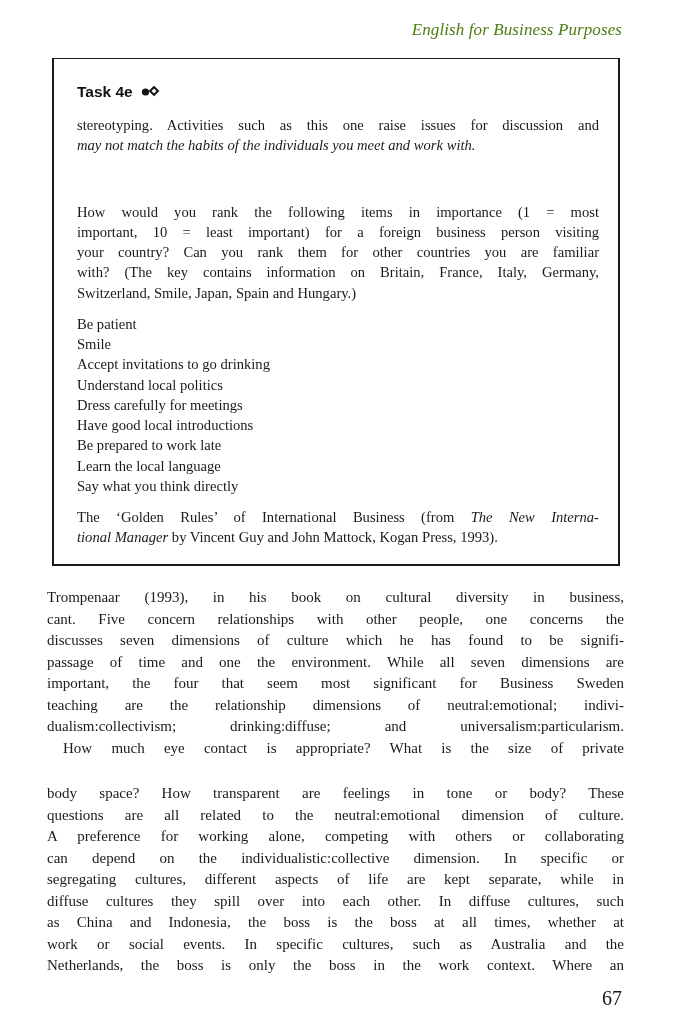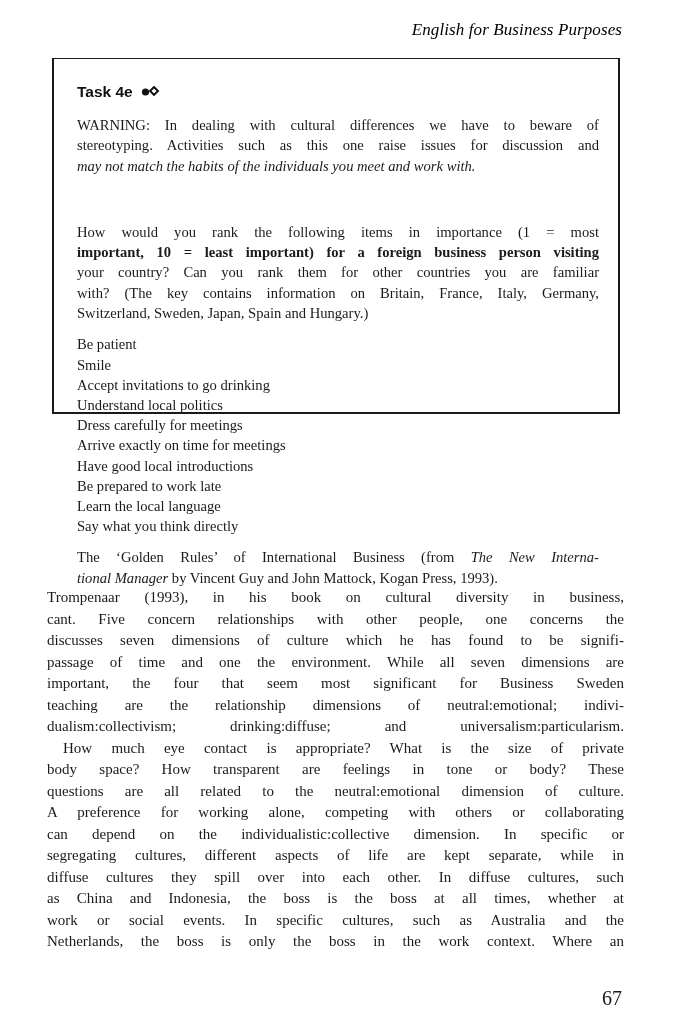--- a/index.html
+++ b/index.html
@@ -15,28 +15,28 @@
       color: #1a1a1a;
       font-family: "Liberation Serif", "DejaVu Serif", serif;
     }
     .running-head {
       position: absolute;
       top: 20px;
       right: 54px;
       font-style: italic;
       font-size: 17px;
       letter-spacing: 0.1px;
-      color: #000000;
+      color: #4d7c0f;
     }
     .task-box {
       position: absolute;
       left: 52px;
       top: 58px;
       width: 568px;
-      height: 356px;
+      height: 508px;
       border: 2px solid #1a1a1a;
       border-top-width: 1.5px;
       box-sizing: border-box;
     }
     .task-title {
       position: absolute;
       left: 23px;
       top: 24px;
       font-family: "Liberation Sans", "DejaVu Sans", sans-serif;
       font-weight: bold;
@@ -120,39 +120,37 @@
     <span class="task-icon">
       <svg width="20" height="12" viewBox="0 0 20 12">
         <circle cx="4.5" cy="6" r="3.6" fill="#111"></circle>
         <rect x="10.2" y="2.2" width="5.6" height="5.6" fill="none" stroke="#111" stroke-width="2" transform="rotate(45 13 5)"></rect>
       </svg>
     </span>
   </div>
 
   <div class="task-content">
     <p class="para">
-      <span class="line" style="white-space: normal;">WARNING: In dealing with cultural differences we have to beware of</span>
       <span class="line" style="white-space: normal;">stereotyping. Activities such as this one raise issues for discussion and</span>
       <span class="line last" style="white-space: normal;"><em>may not match the habits of the individuals you meet and work with.</em></span>
     </p>
     <p class="para">
       <span class="line" style="white-space: normal; margin-top: 46px;">How would you rank the following items in importance (1 = most</span>
-      <span class="line" style="white-space: normal; font-weight: bold;">important, 10 = least important) for a foreign business person visiting</span>
+      <span class="line" style="white-space: normal;">important, 10 = least important) for a foreign business person visiting</span>
       <span class="line" style="white-space: normal;">your country? Can you rank them for other countries you are familiar</span>
       <span class="line" style="white-space: normal;">with? (The key contains information on Britain, France, Italy, Germany,</span>
-      <span class="line last" style="white-space: normal;">Switzerland, Sweden, Japan, Spain and Hungary.)</span>
+      <span class="line last" style="white-space: normal;">Switzerland, Smile, Japan, Spain and Hungary.)</span>
     </p>
 
     <ul class="rank-list">
       <li>Be patient</li>
       <li>Smile</li>
       <li>Accept invitations to go drinking</li>
       <li>Understand local politics</li>
       <li>Dress carefully for meetings</li>
-      <li>Arrive exactly on time for meetings</li>
       <li>Have good local introductions</li>
       <li>Be prepared to work late</li>
       <li>Learn the local language</li>
       <li>Say what you think directly</li>
     </ul>
 
     <p class="para source">
       <span class="line" style="white-space: normal;"><span>The ‘Golden Rules’ of International Business (from </span><em>The New Interna-</em></span>
       <span class="line last" style="white-space: normal;"><em>tional Manager</em><span> by Vincent Guy and John Mattock, Kogan Press, 1993).</span></span>
     </p>
@@ -164,21 +162,21 @@
     <span class="line" style="white-space: normal;">Trompenaar (1993), in his book on cultural diversity in business,</span>
     <span class="line" style="white-space: normal;">cant. Five concern relationships with other people, one concerns the</span>
     <span class="line" style="white-space: normal;">discusses seven dimensions of culture which he has found to be signifi-</span>
     <span class="line" style="white-space: normal;">passage of time and one the environment. While all seven dimensions are</span>
     <span class="line" style="white-space: normal;">important, the four that seem most significant for Business Sweden</span>
     <span class="line" style="white-space: normal;">teaching are the relationship dimensions of neutral:emotional; indivi-</span>
     <span class="line" style="white-space: normal;">dualism:collectivism; drinking:diffuse; and universalism:particularism.</span>
   </div>
   <div>
     <span class="line indent" style="white-space: normal;">How much eye contact is appropriate? What is the size of private</span>
-    <span class="line" style="white-space: normal;">body space? How transparent are feelings in tone or body? These</span>
+    <span class="line" style="white-space: normal; margin-top: 24px;">body space? How transparent are feelings in tone or body? These</span>
     <span class="line" style="white-space: normal;">questions are all related to the neutral:emotional dimension of culture.</span>
     <span class="line" style="white-space: normal;">A preference for working alone, competing with others or collaborating</span>
     <span class="line" style="white-space: normal;">can depend on the individualistic:collective dimension. In specific or</span>
     <span class="line" style="white-space: normal;">segregating cultures, different aspects of life are kept separate, while in</span>
     <span class="line" style="white-space: normal;">diffuse cultures they spill over into each other. In diffuse cultures, such</span>
     <span class="line" style="white-space: normal;">as China and Indonesia, the boss is the boss at all times, whether at</span>
     <span class="line" style="white-space: normal;">work or social events. In specific cultures, such as Australia and the</span>
     <span class="line" style="white-space: normal;">Netherlands, the boss is only the boss in the work context. Where an</span>
   </div>
 </div>

